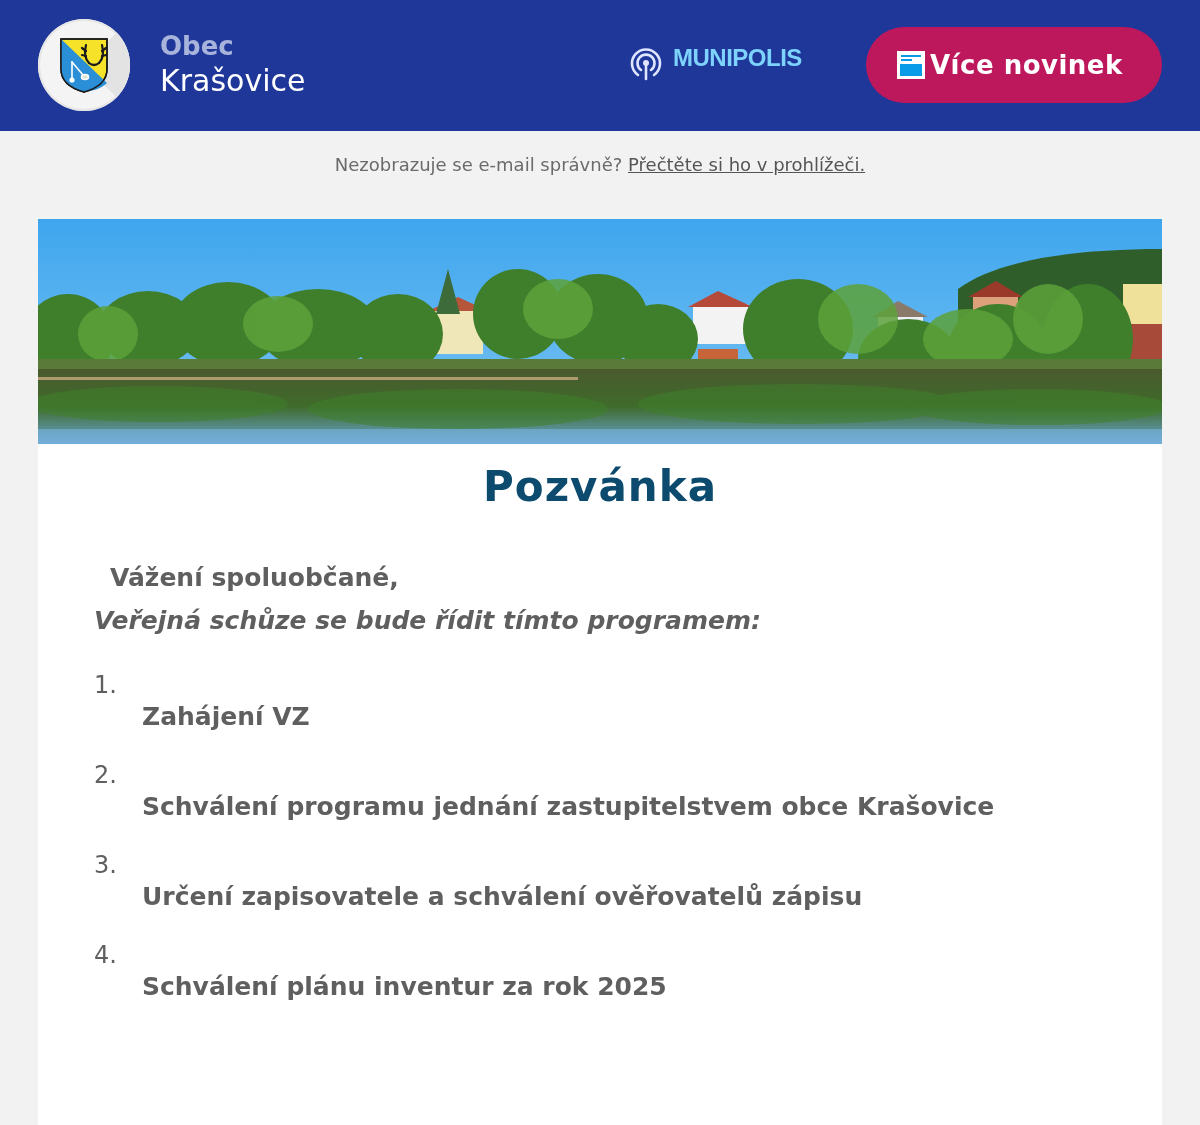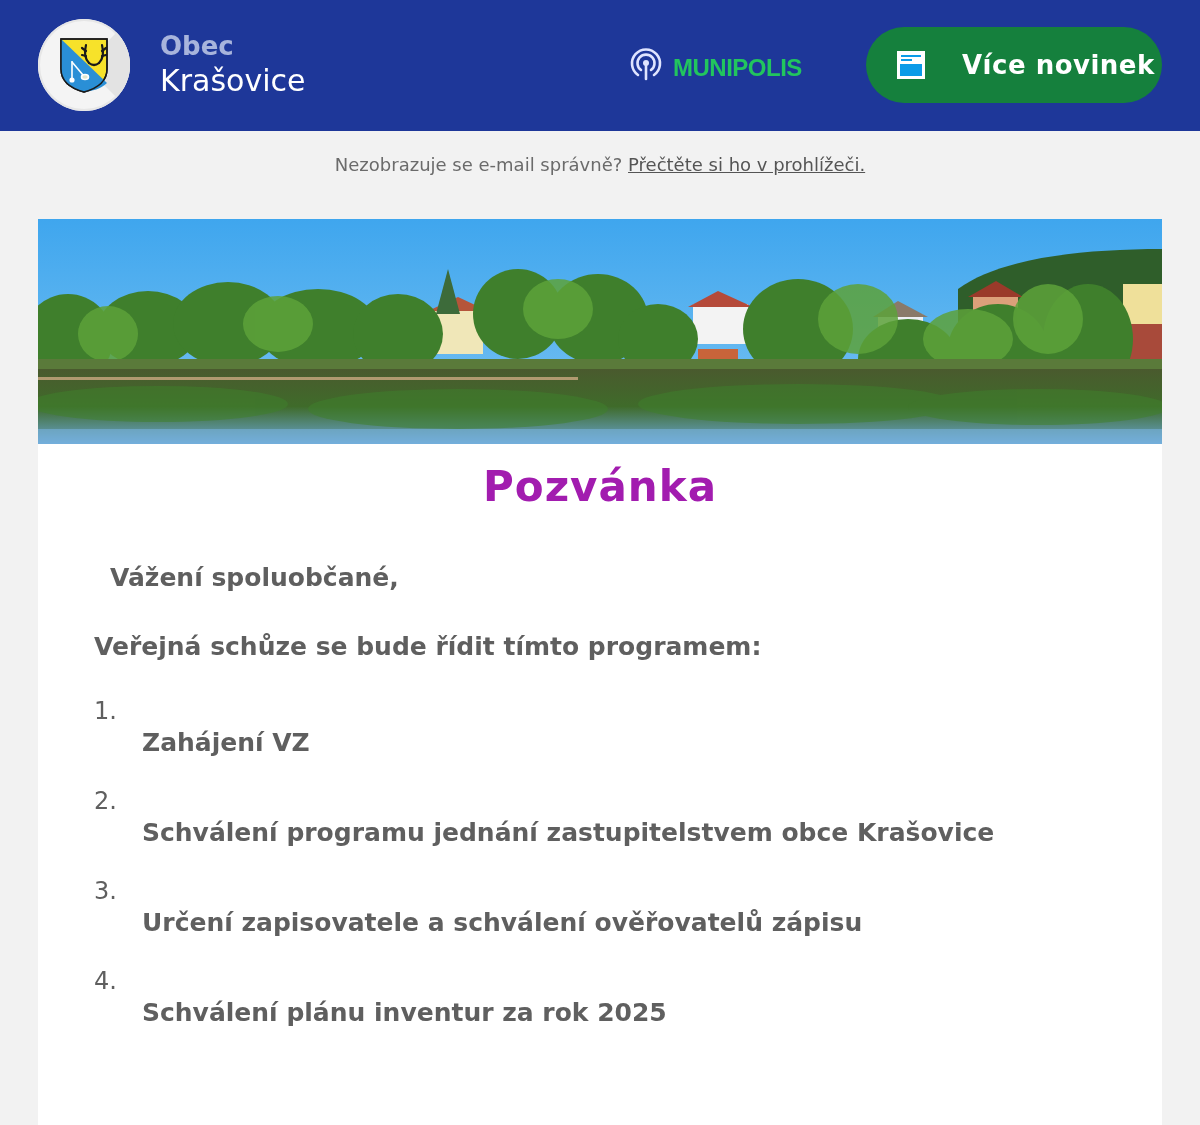--- a/index.html
+++ b/index.html
@@ -47,41 +47,41 @@
     .brand .name {
       font-size: 30px;
       line-height: 38px;
       color: #ffffff;
       text-align: center;
     }
     .munipolis {
       position: absolute;
       left: 627px; top: 44px;
       display: flex;
-      align-items: flex-end;
+      align-items: flex-start;
       gap: 8px;
-      color: #22c55e;
+      color: #7dd3fc;
     }
     .munipolis .mp-label {
       font-family: "Liberation Sans", sans-serif;
       font-weight: bold;
       font-size: 24px;
       letter-spacing: -0.5px;
     }
     .more-btn {
       position: absolute;
       left: 866px; top: 27px;
       width: 296px; height: 76px;
       border-radius: 38px;
-      background: #15803d;
+      background: #be185d;
       color: #fff;
       display: flex;
       align-items: center;
       padding-left: 30px;
-      gap: 36px;
+      gap: 4px;
       cursor: pointer;
     }
     .more-btn .btn-label {
       font-weight: bold;
       font-size: 26px;
       letter-spacing: 0.5px;
     }
     .preheader {
       text-align: center;
       margin-top: 22px;
@@ -105,21 +105,21 @@
       width: 1124px;
       height: 225px;
       position: relative;
       overflow: hidden;
     }
     .hero svg { display: block; }
     .title {
       text-align: center;
       font-weight: bold;
       font-size: 42px;
-      color: #a21caf;
+      color: #0c4a6e;
       margin-top: 18px;
       letter-spacing: 1px;
       height: 50px;
       line-height: 50px;
     }
     .content {
       padding: 0 56px;
       color: #5f5f5f;
       font-weight: bold;
       font-size: 25px;
@@ -127,22 +127,23 @@
     .greeting {
       margin-top: 48px;
       padding-left: 16px;
       line-height: 36px;
     }
     .intro {
       margin-top: 20px;
       line-height: 37px;
     }
     .program-heading {
-      margin-top: 32px;
+      margin-top: 6px;
       line-height: 37px;
+      font-style: italic;
     }
     .agenda { margin-top: 30px; list-style: none; }
     .agenda li { margin-bottom: 26px; }
     .agenda .num {
       display: block;
       font-weight: normal;
       font-size: 24px;
       line-height: 32px;
       color: #5f5f5f;
     }

